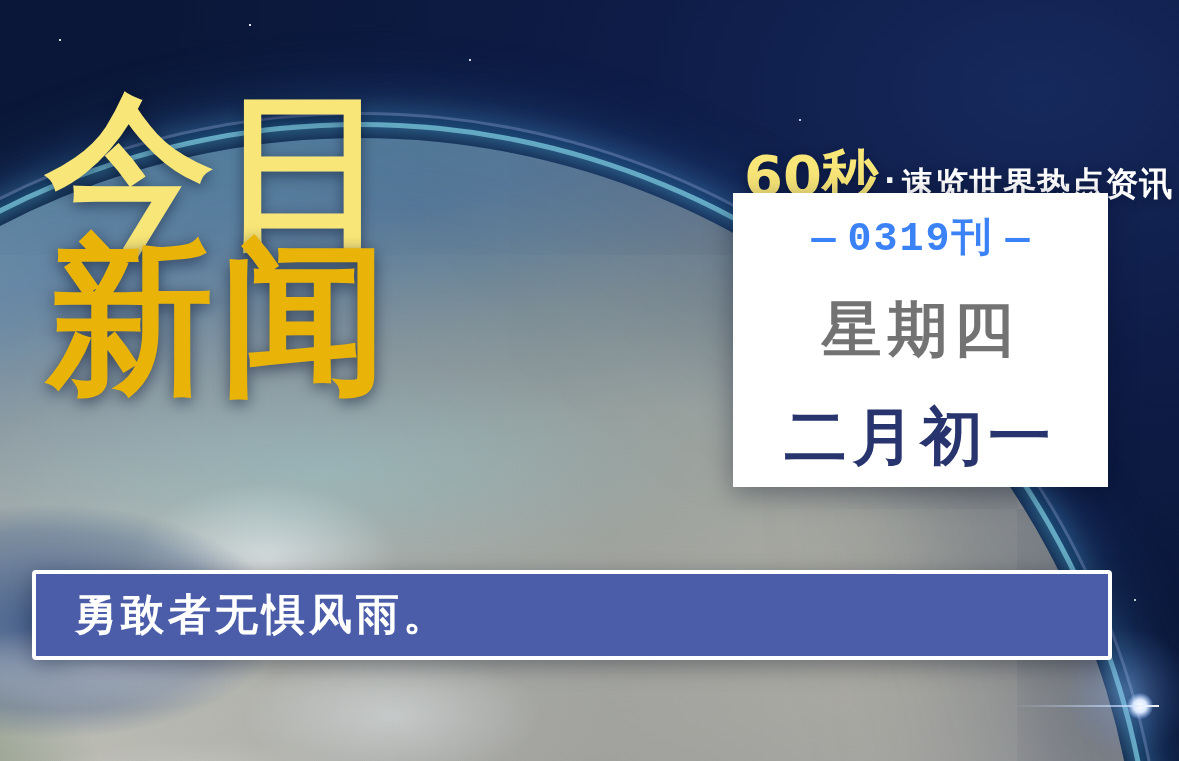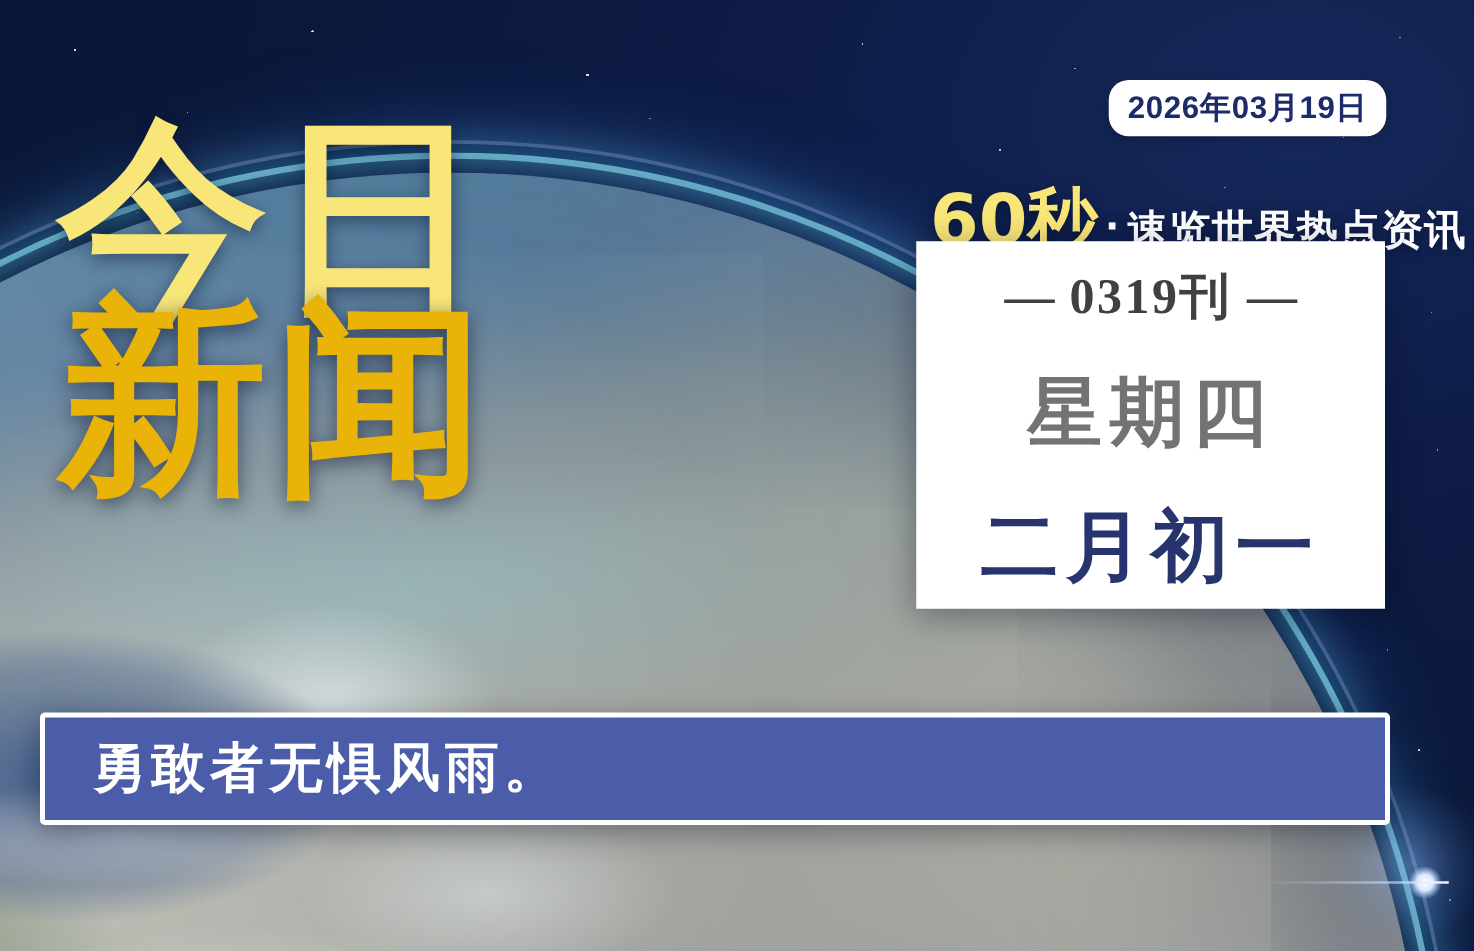--- a/index.html
+++ b/index.html
@@ -165,21 +165,21 @@
     position:absolute; left:0; top:320px; width:820px; height:300px;
     background:radial-gradient(ellipse 520px 150px at 40% 50%, rgba(120,225,245,.18) 0%, transparent 70%);
     pointer-events:none;
   }
 
   
   .headline{
     position:absolute; left:46px; top:96px;
     line-height:.92; letter-spacing:6px;
     font-weight:900;
-    font-family:Liberation Sans, sans-serif;
+    font-family:Liberation Serif, serif;
   }
   .hl-row{ display:block; }
   .hl-today{
     font-size:168px;
     color:#F8E678;
     text-shadow:0 4px 14px rgba(4,12,40,.45);
   }
   .hl-news{
     font-size:168px;
     color:#eab308;
@@ -215,23 +215,23 @@
   .card{
     position:absolute; left:733px; top:193px;
     width:375px; height:294px;
     background:#ffffff;
     display:flex; flex-direction:column;
     align-items:center; justify-content:flex-start;
     padding-top:16px;
     box-shadow:0 6px 26px rgba(2,8,30,.38);
   }
   .card-issue{
-    color:#404040; font-size:40px; font-weight:700;
+    color:#3b82f6; font-size:40px; font-weight:700;
     letter-spacing:2px; white-space:nowrap;
-    font-family:Liberation Serif, serif;
+    font-family:Liberation Mono, monospace;
   }
   .card-issue .dash{ letter-spacing:0; padding:0 12px; font-weight:600; }
   .card-week{
     color:#737373; font-size:60px; font-weight:900;
     letter-spacing:6px; margin-top:26px;
     font-family:"DejaVu Sans","Liberation Sans",sans-serif;
   }
   .card-lunar{
     color:#27346E; font-size:62px; font-weight:900;
     letter-spacing:6px; margin-top:24px;
@@ -284,21 +284,20 @@
   <div class="flare-glow"></div>
   <div class="flare"></div>
 
   <div class="watermark"></div>
 
   <div class="headline">
     <span class="hl-row hl-today">今日</span>
     <span class="hl-row hl-news">新闻</span>
   </div>
 
-  <div class="date-badge">2026年03月19日</div>
 
   <div class="tagline">
     <span class="tag-60">60秒</span><span class="tag-dot">·</span><span class="tag-rest">速览世界热点资讯</span>
   </div>
 
   <div class="card">
     <div class="card-issue">
       <span class="dash">—</span><span>0319刊</span><span class="dash">—</span>
     </div>
     <div class="card-week">星期四</div>

